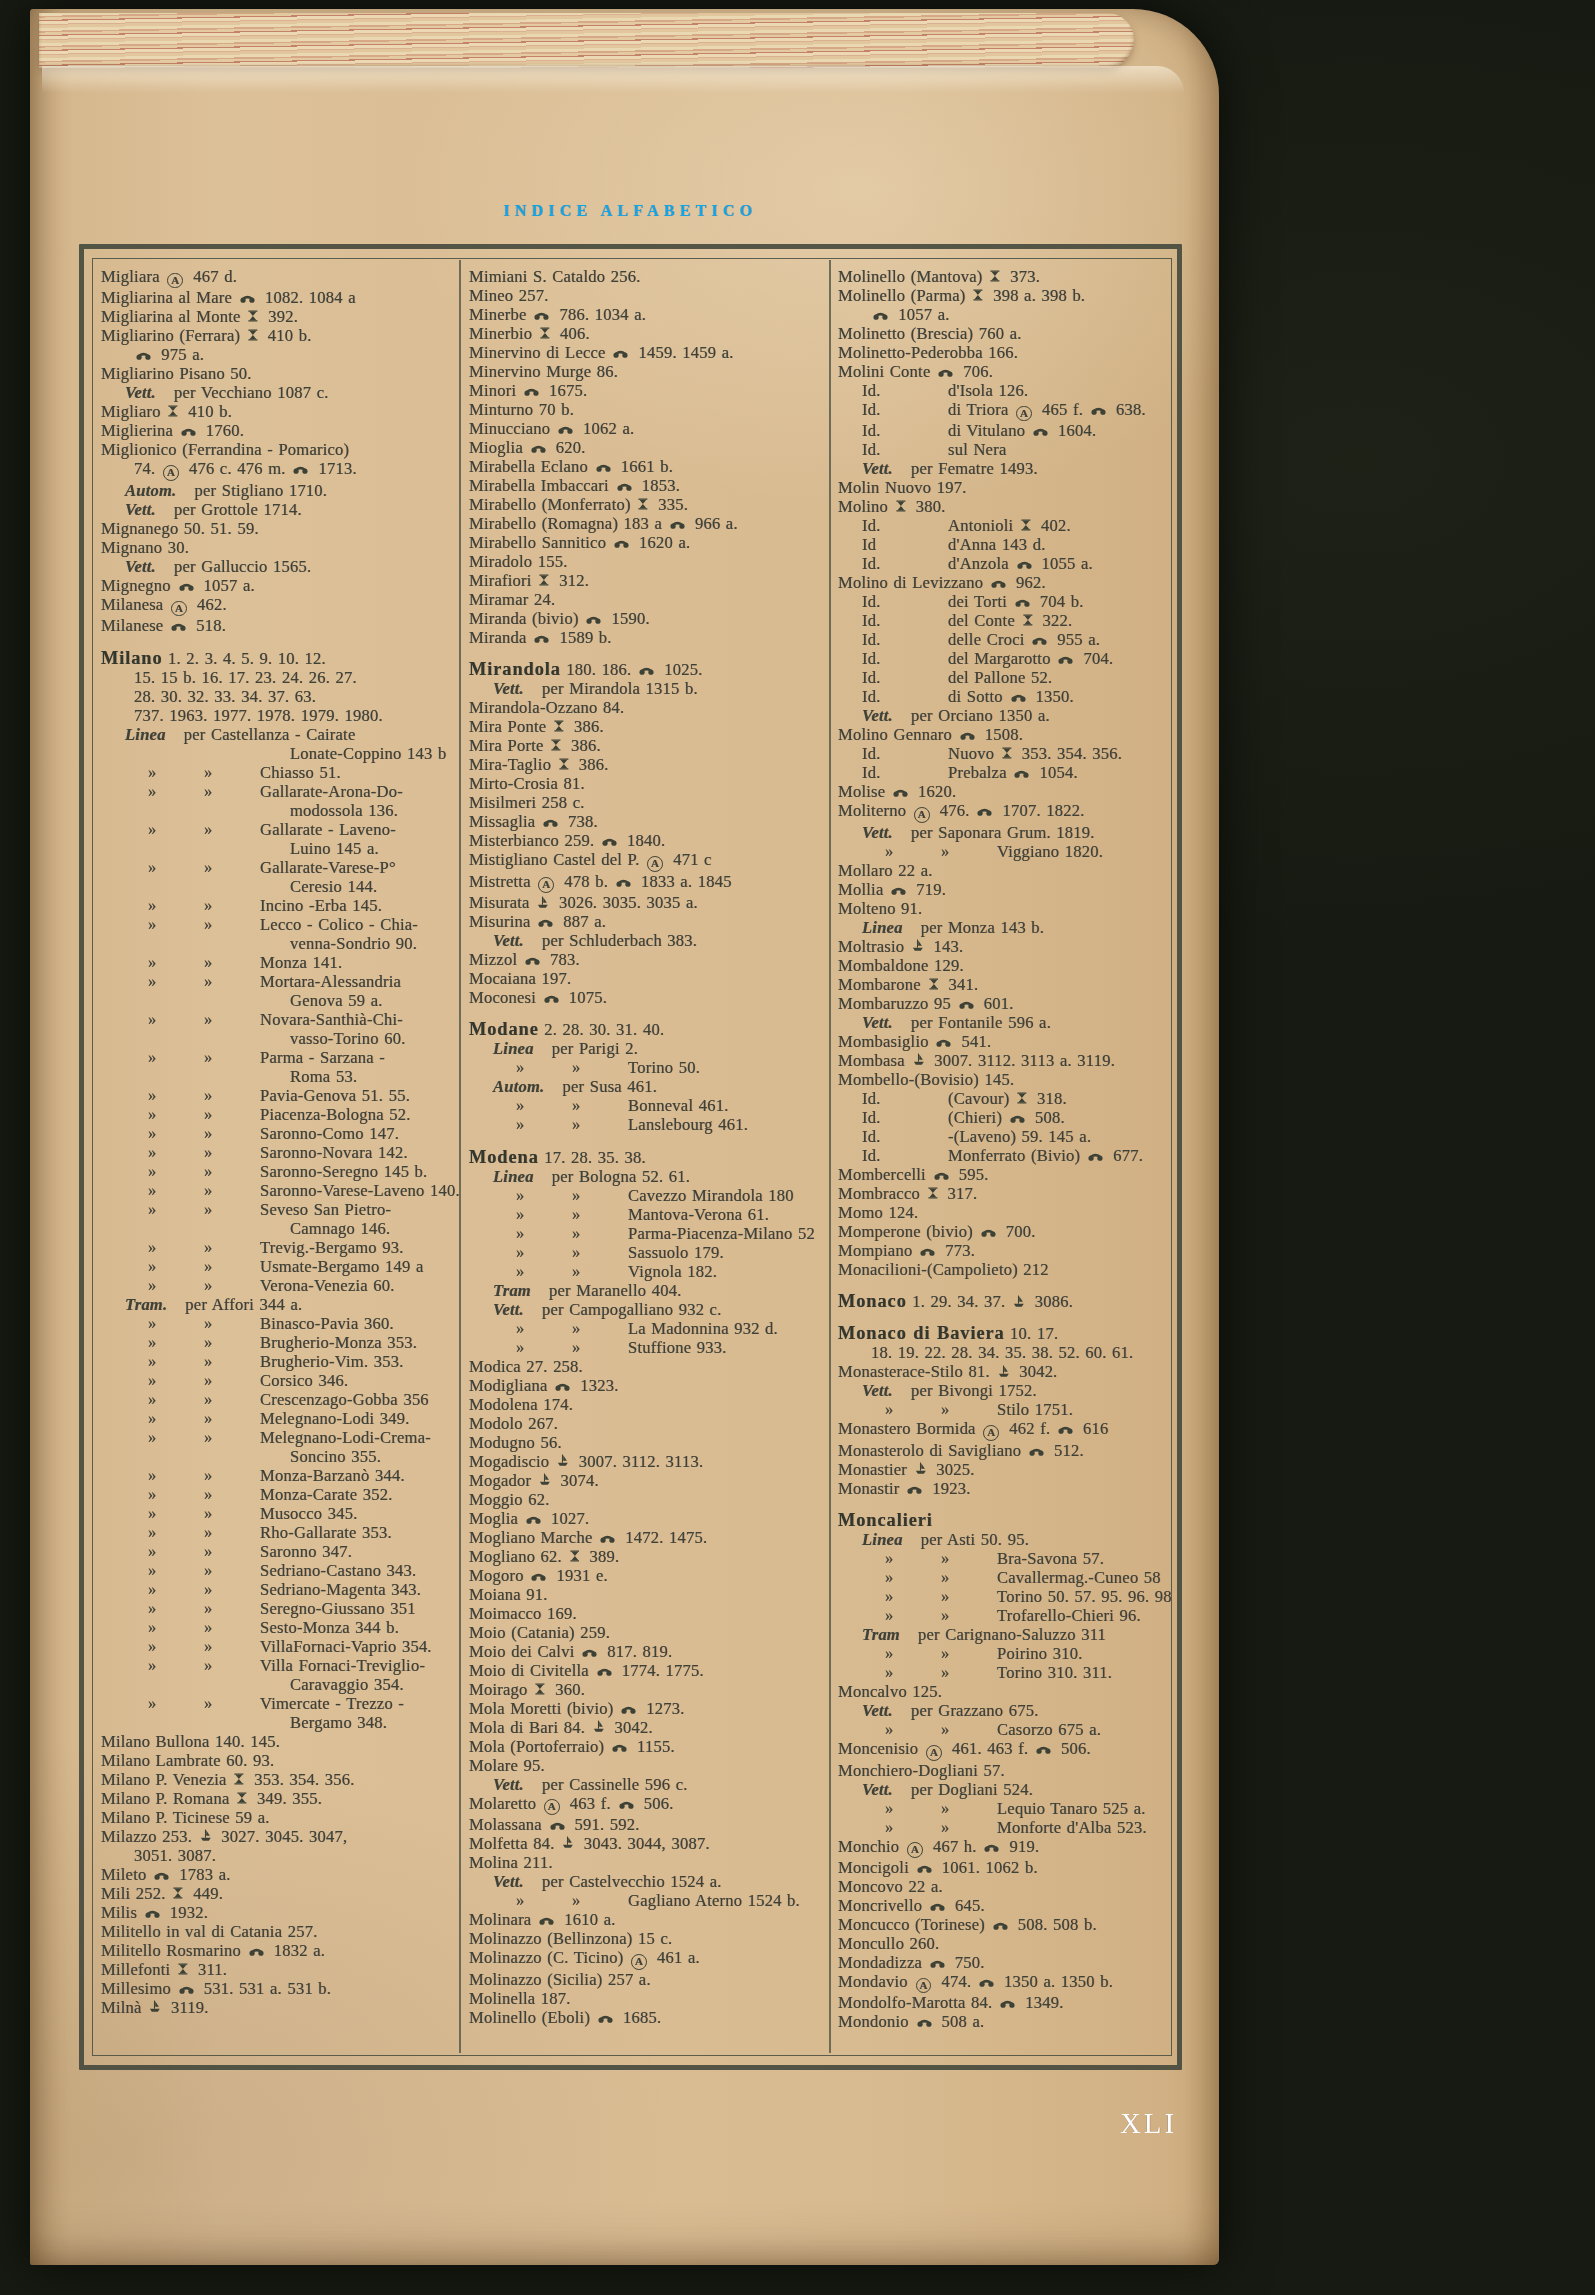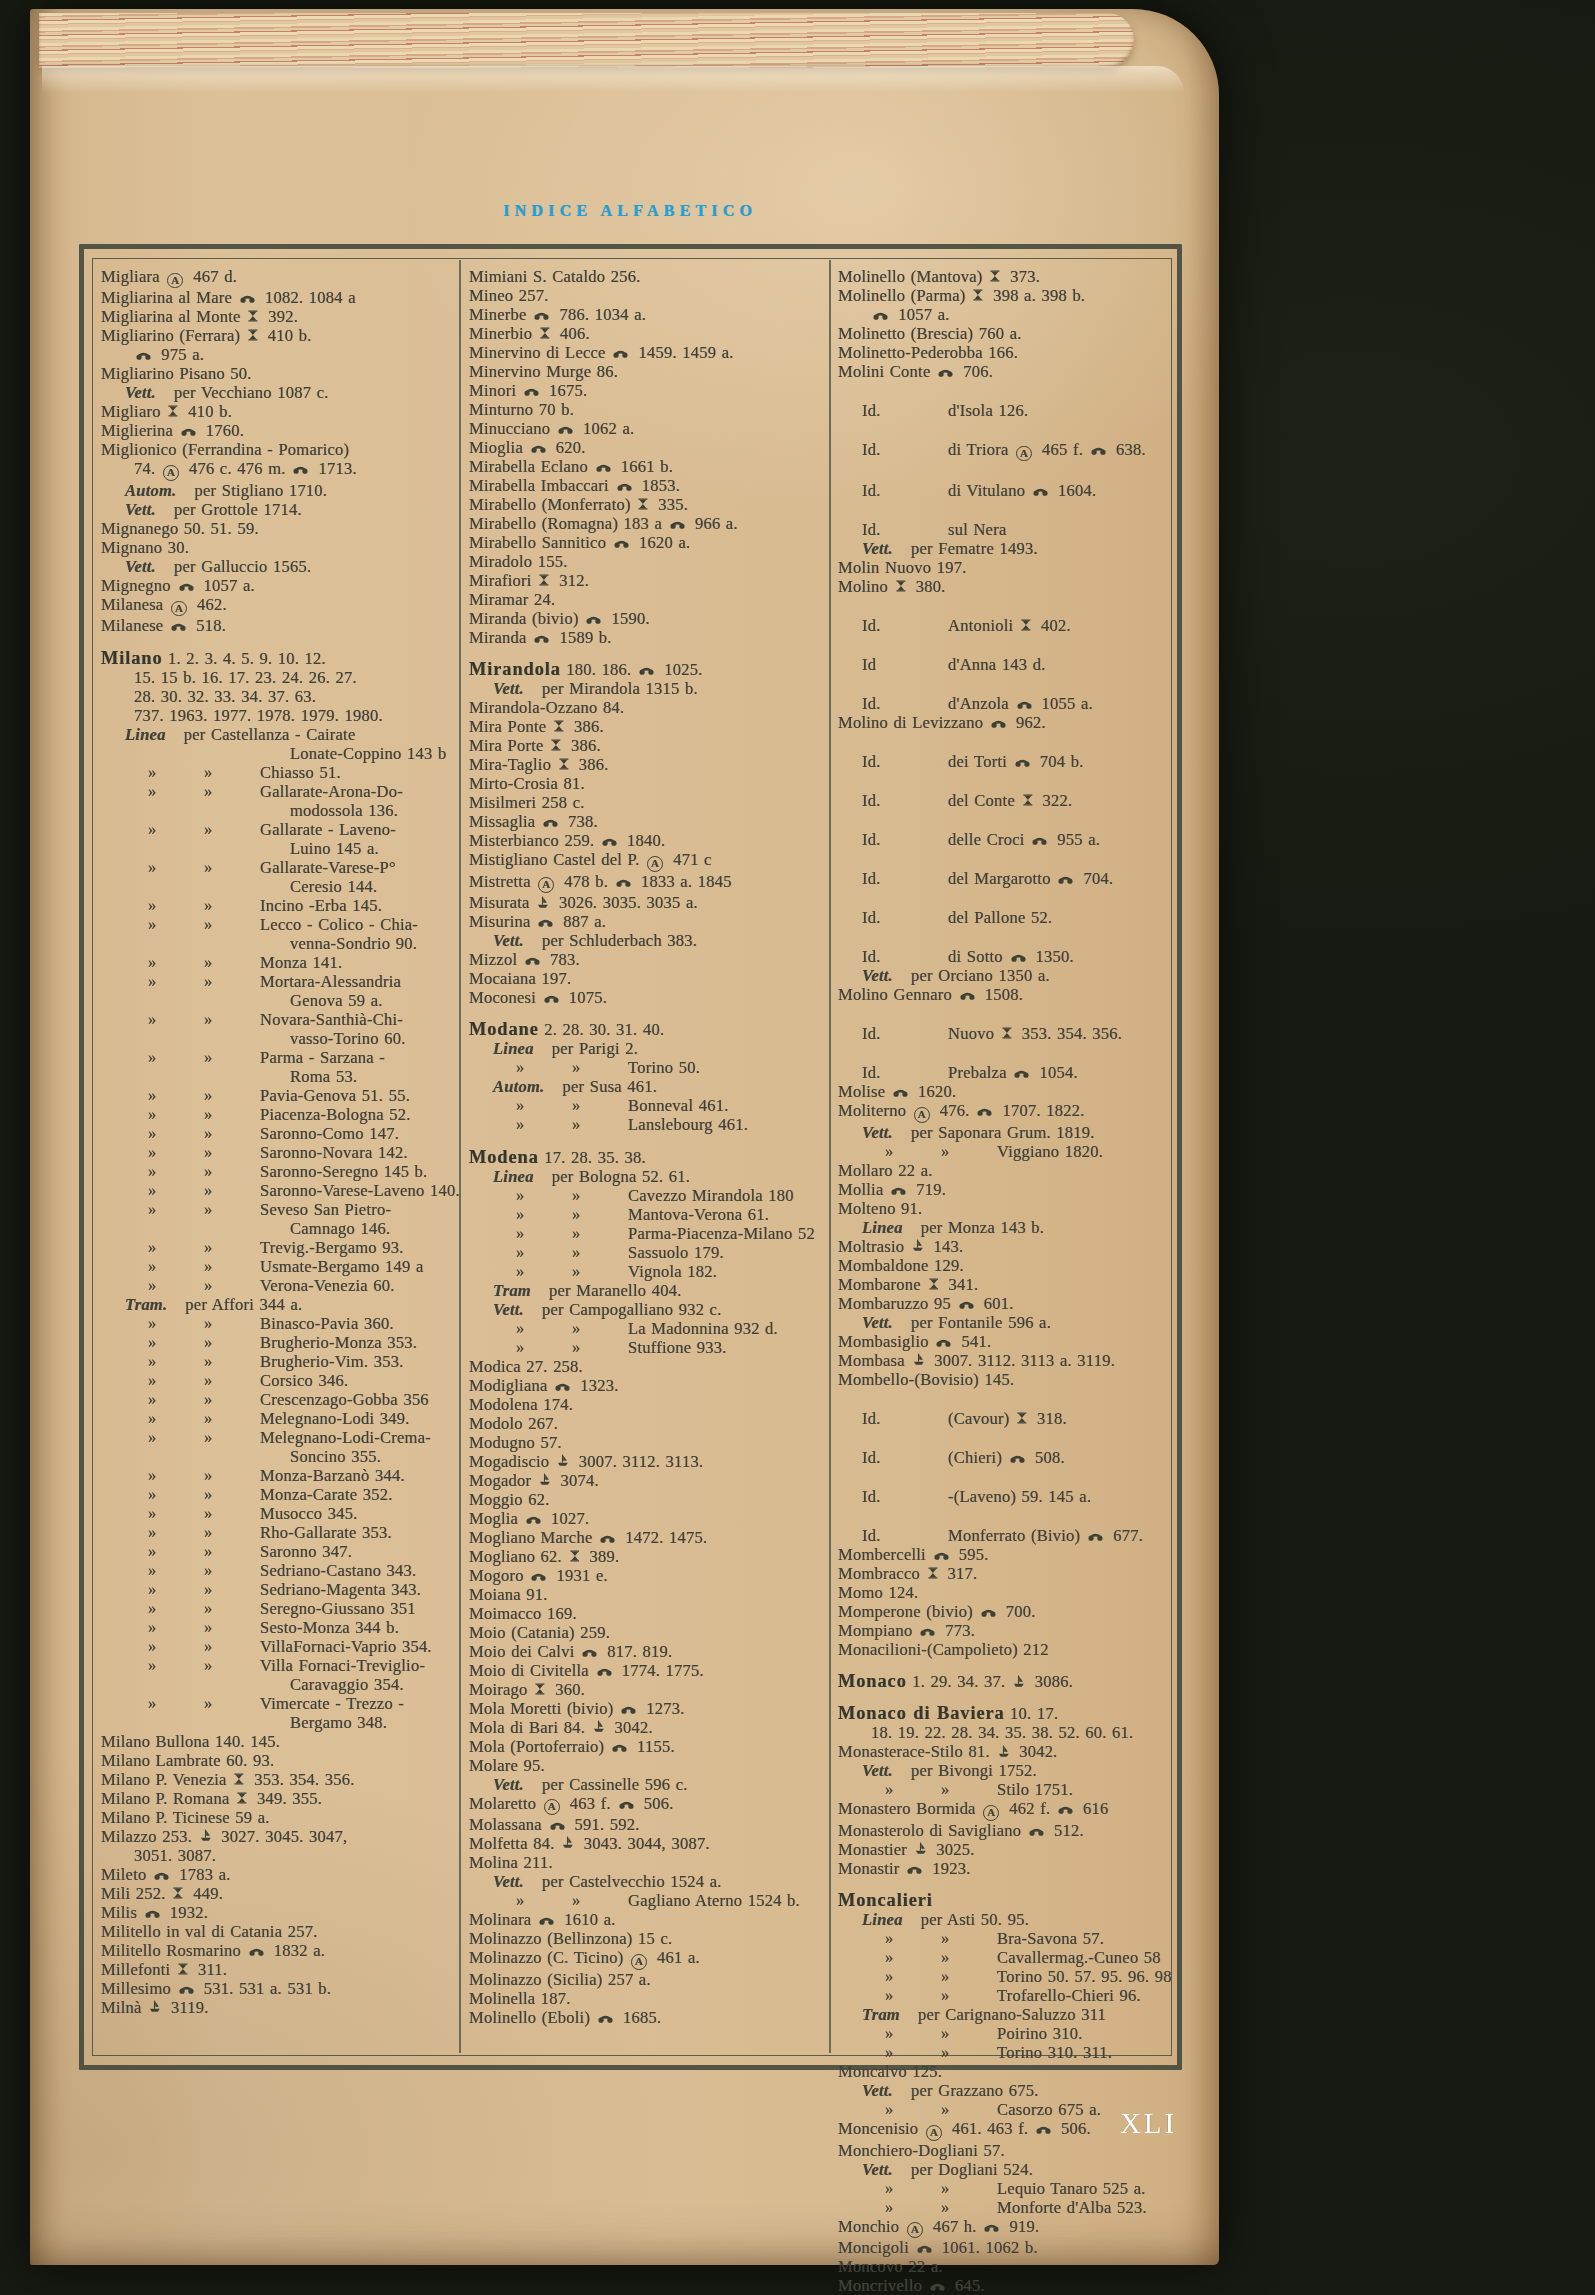--- a/index.html
+++ b/index.html
@@ -66,21 +66,21 @@
     position:absolute;top:267px;color:#3e4236;font-size:16.6px;line-height:19px;
     letter-spacing:0.2px;word-spacing:1.1px;white-space:nowrap;
     text-shadow:0.6px 0 0 rgba(160,60,45,.22),-0.6px 0 0 rgba(55,105,150,.22),0 0 0.6px rgba(60,60,40,.35);
   }
   .col1{left:101px;width:352px;}
   .col2{left:469px;width:352px;}
   .col3{left:838px;width:328px;}
   .ln{min-height:19px;}
   .ln-c{padding-left:33px;}
   .ln-i{padding-left:24px;}
-  .ln-d{padding-left:24px;margin-top:20px;}
+  .ln-d{padding-left:24px;}
   .ln-g{padding-left:47px;}
   .ln-gc{padding-left:189px;font-family:Liberation Serif, serif;}
   .gap{height:13.2px;}
   .lead{font-style:italic;}
   .ln-i .lead{padding-right:18px;font-weight:bold;}
   .ln-d .lead{display:inline-block;min-width:86px;font-style:normal;}
   .gm{display:inline-block;min-width:56px;}
   .hw{font-weight:bold;font-size:18.4px;letter-spacing:0.9px;color:#34382c;}
   
   .ic{display:inline-block;vertical-align:baseline;margin:0 4.6px 0 2.3px;color:inherit;}
@@ -425,21 +425,21 @@
     <div class="ln ln-g"><span class="gm">»</span><span class="gm">»</span>La Madonnina 932 d.</div>
     <div class="ln ln-g"><span class="gm">»</span><span class="gm">»</span>Stuffione 933.</div>
     <div class="ln ln-e">Modica 27. 258.</div>
     <div class="ln ln-e">Modigliana <svg class="ic ic-p" viewBox="0 0 16 9">
         <circle cx="3" cy="5.8" r="2.9" fill="currentColor"></circle>
         <circle cx="13" cy="5.8" r="2.9" fill="currentColor"></circle>
         <path d="M2 3.4 Q8 -1.6 14 3.4 L12.2 5.4 Q8 2.2 3.8 5.4 Z" fill="currentColor"></path>
       </svg> 1323.</div>
     <div class="ln ln-e">Modolena 174.</div>
     <div class="ln ln-e">Modolo 267.</div>
-    <div class="ln ln-e">Modugno 57.</div>
+    <div class="ln ln-e">Modugno 56.</div>
     <div class="ln ln-e">Mogadiscio <svg class="ic ic-s" viewBox="0 0 13 14">
         <path d="M6.2 0.5v9.2" stroke="currentColor" stroke-width="1.2" fill="none"></path>
         <path d="M7 1.4l4.2 6H7z" fill="currentColor"></path>
         <path d="M1 9.8h11.2l-2.2 3.4H3.2z" fill="currentColor"></path>
       </svg> 3007. 3112. 3113.</div>
     <div class="ln ln-e">Mogador <svg class="ic ic-s" viewBox="0 0 13 14">
         <path d="M6.2 0.5v9.2" stroke="currentColor" stroke-width="1.2" fill="none"></path>
         <path d="M7 1.4l4.2 6H7z" fill="currentColor"></path>
         <path d="M1 9.8h11.2l-2.2 3.4H3.2z" fill="currentColor"></path>
       </svg> 3074.</div>

